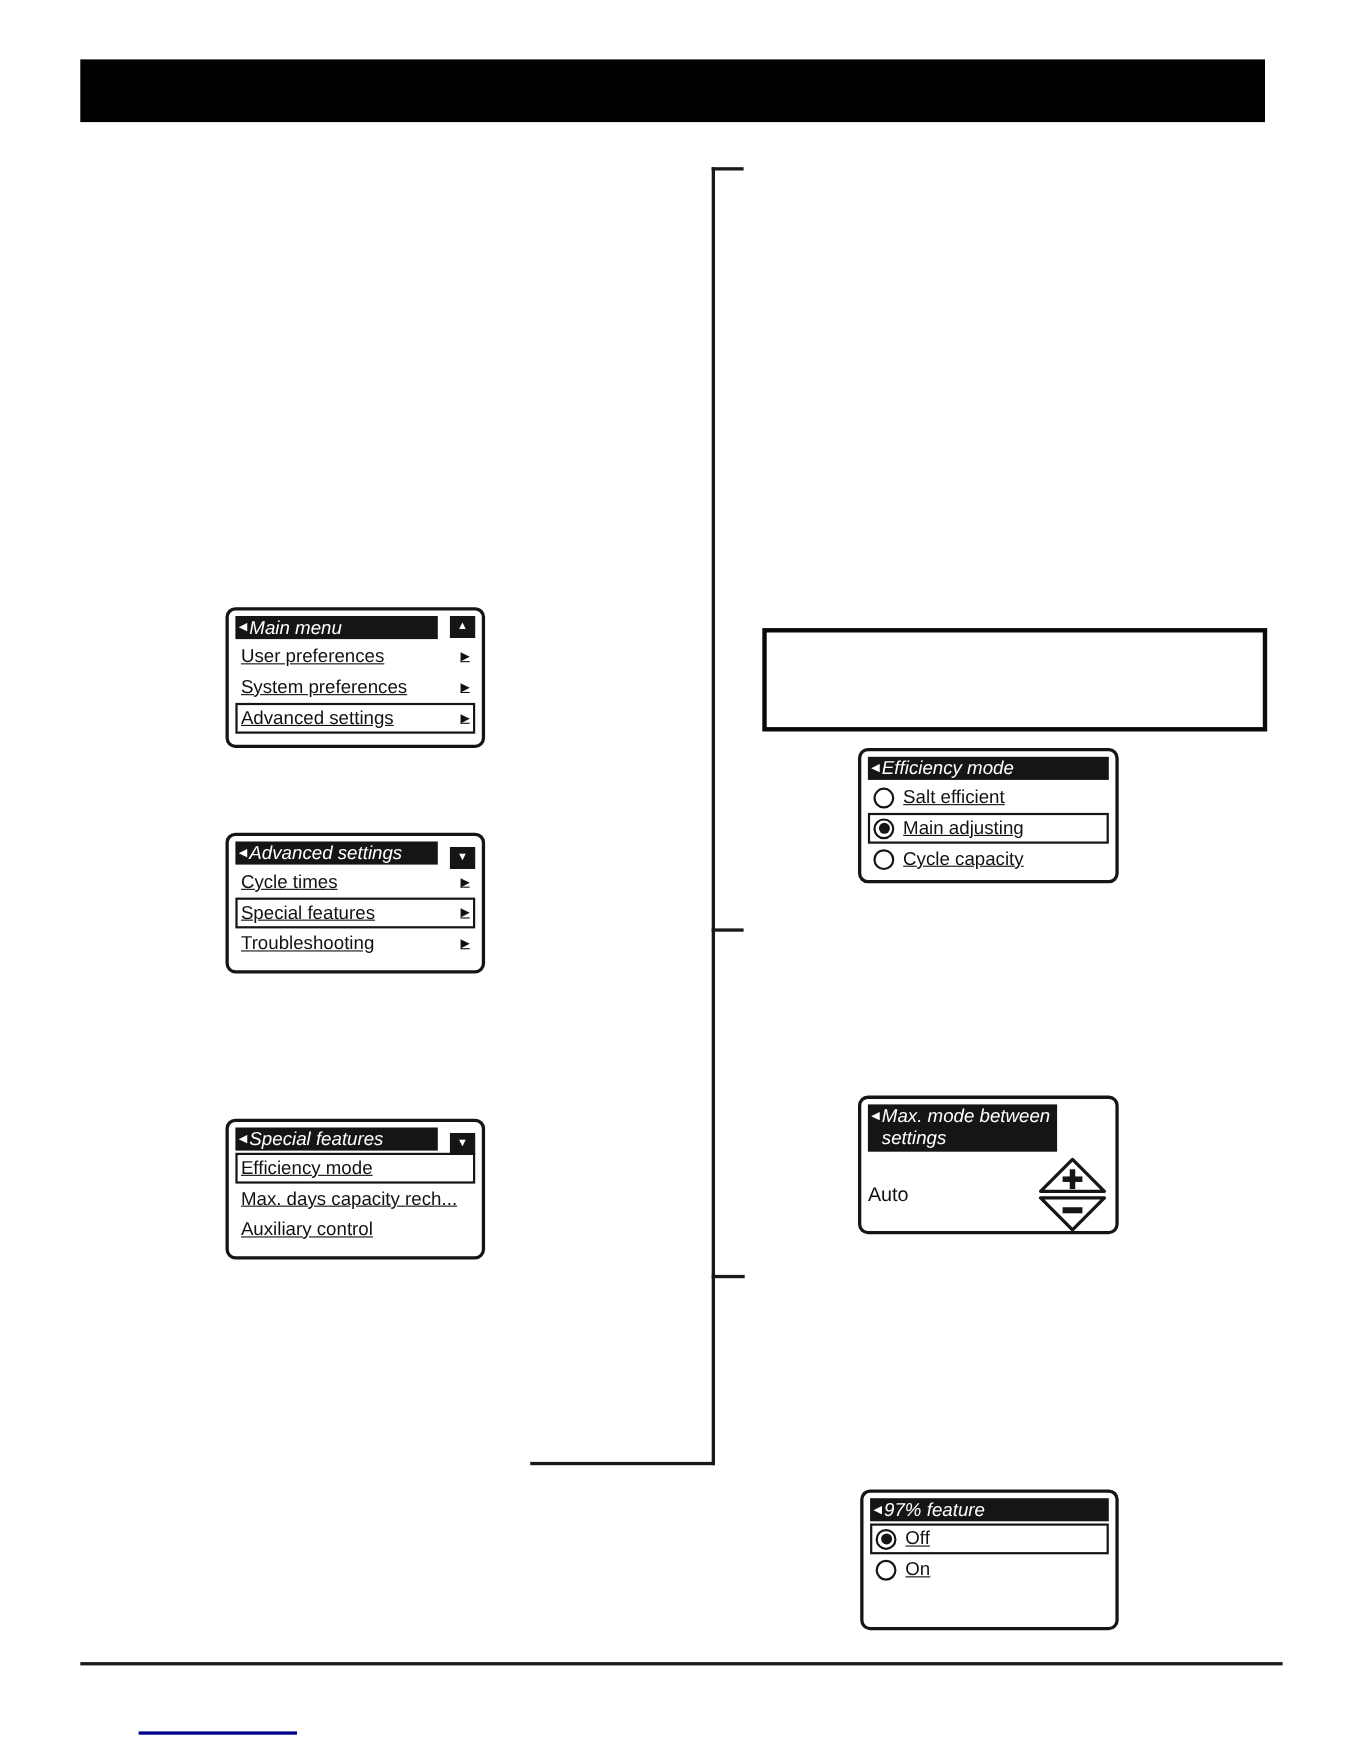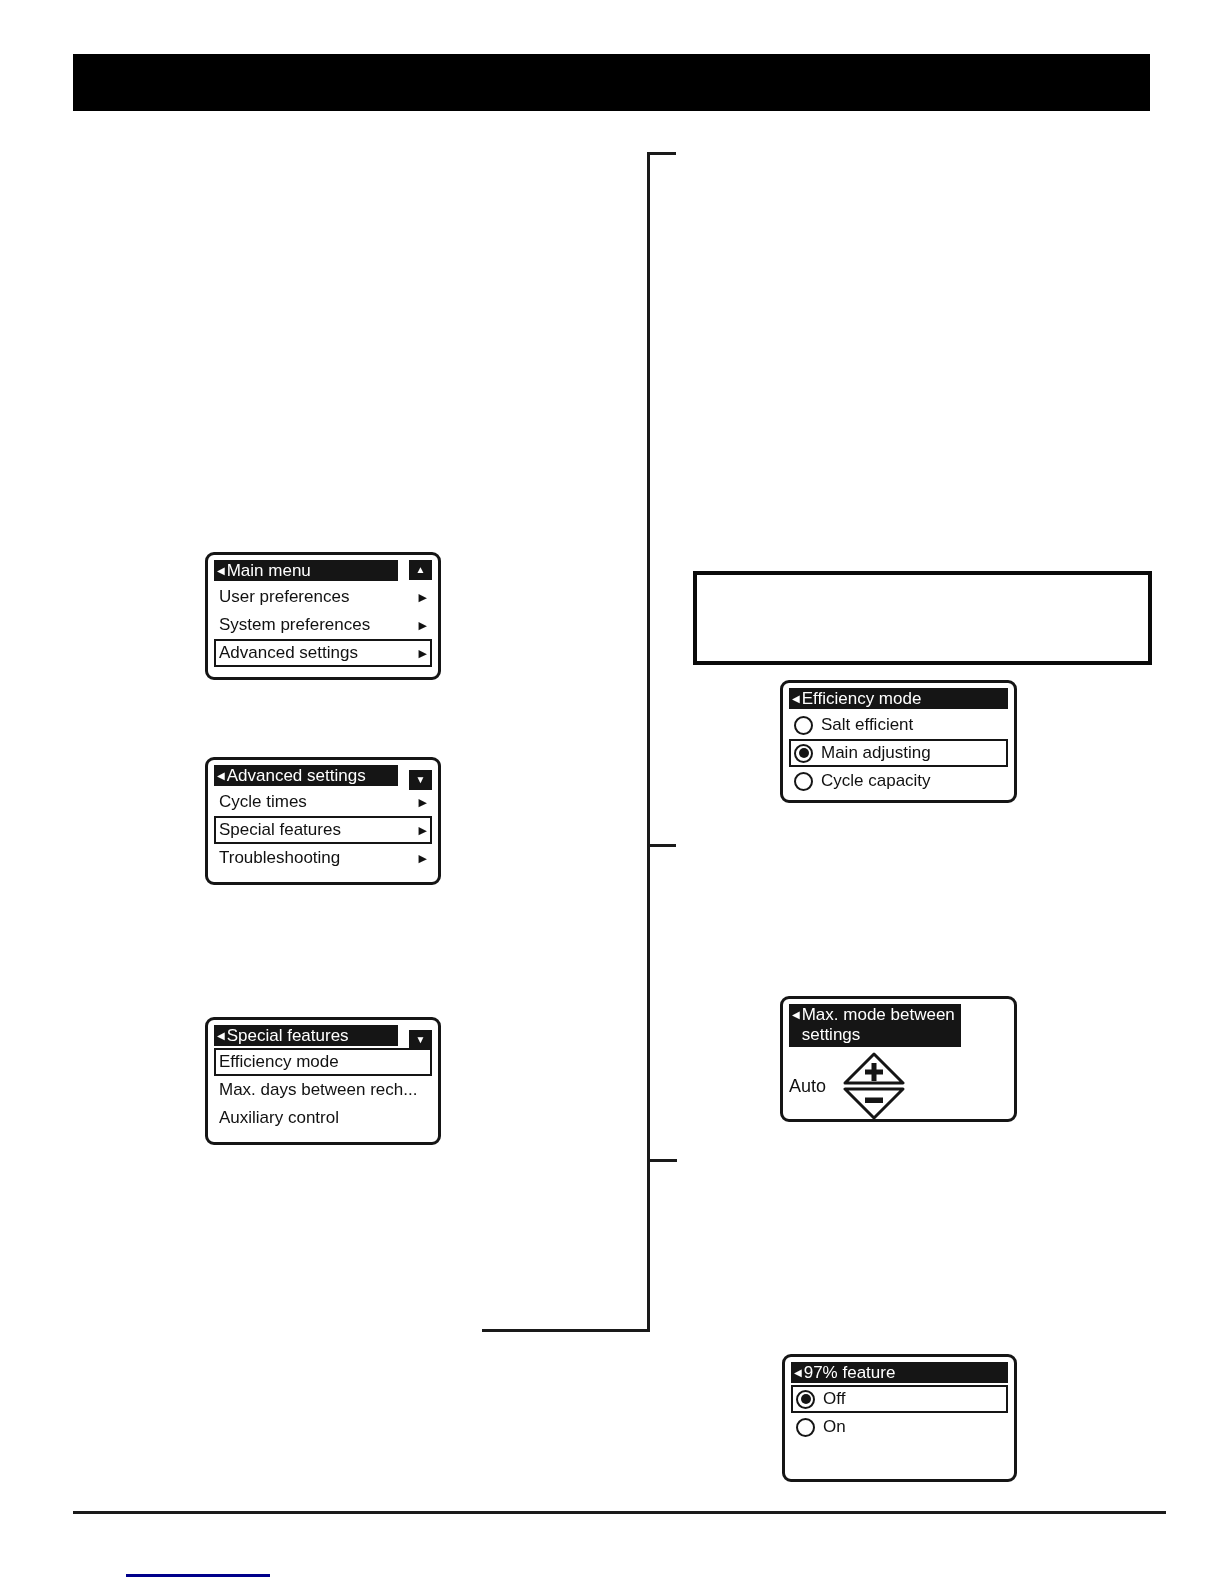--- a/index.html
+++ b/index.html
@@ -31,47 +31,47 @@
   .lcd-header{display:flex;align-items:flex-start;height:21px;margin-bottom:2px;}
   .lcd-titlebar{
     flex:1;background:#151515;color:#fff;height:21px;
     display:flex;align-items:center;padding:0 3px;box-sizing:border-box;
     white-space:nowrap;overflow:hidden;
   }
   .lcd-titlebar.twoline{
     flex:none;height:auto;align-items:flex-start;
     padding:1px 3px 2px 3px;line-height:1.18;
   }
-  .lcd-title{font-size:17px;}
+  .lcd-title{font-size:17px;font-style:italic;}
   .back-icon{font-size:10px;margin-right:2px;line-height:1;flex:none;}
   .lcd-tab{
     flex:none;width:23px;height:20px;margin-left:11px;
     background:#151515;color:#fff;
     display:flex;align-items:center;justify-content:center;
     font-size:10px;line-height:1;position:relative;
   }
   .lcd-tab.down{top:5px;}
   .lcd-row{
     height:28px;display:flex;align-items:center;
     padding:0 3px;font-size:17px;
-    border:2px solid transparent;box-sizing:border-box;
+    border:2px solid transparent;box-sizing:border-box;text-decoration:underline;
   }
   .lcd-row.selected{border-color:#151515;}
   .row-label{flex:1;white-space:nowrap;overflow:hidden;}
   .fwd-icon{font-size:11px;flex:none;line-height:1;}
   .radio-icon{
     width:15px;height:15px;border:2.5px solid #151515;border-radius:50%;
     margin-right:8px;position:relative;flex:none;background:#fff;
   }
   .radio-icon.checked::after{
     content:"";position:absolute;left:2.5px;top:2.5px;right:2.5px;bottom:2.5px;
     background:#151515;border-radius:50%;
   }
   .maxdays-body{
-    display:flex;justify-content:flex-start;align-items:center;
+    display:flex;justify-content:space-between;align-items:center;
     gap:16px;margin-top:5px;padding-right:1px;
   }
   .maxdays-value{font-size:18px;}
   .note-box{
     position:absolute;left:693px;top:571px;width:459px;height:94px;
     border:4px solid #0a0a0a;box-sizing:border-box;background:#fff;
   }
   .footer-rule{
     position:absolute;left:73px;top:1511px;width:1093px;height:3px;background:#1a1a1a;
   }
@@ -147,21 +147,21 @@
         <span class="lcd-title">Special features</span>
       </div>
       <div class="lcd-tab down">
         <span>▼</span>
       </div>
     </div>
     <div class="lcd-row selected">
       <span class="row-label">Efficiency mode</span>
     </div>
     <div class="lcd-row">
-      <span class="row-label">Max. days between rech...</span>
+      <span class="row-label">Max. days capacity rech...</span>
     </div>
     <div class="lcd-row">
       <span class="row-label">Auxiliary control</span>
     </div>
   </div>
 
   <div class="note-box"></div>
 
   <div class="screen" style="left:780px;top:680px;width:237px;height:123px">
     <div class="lcd-header">

